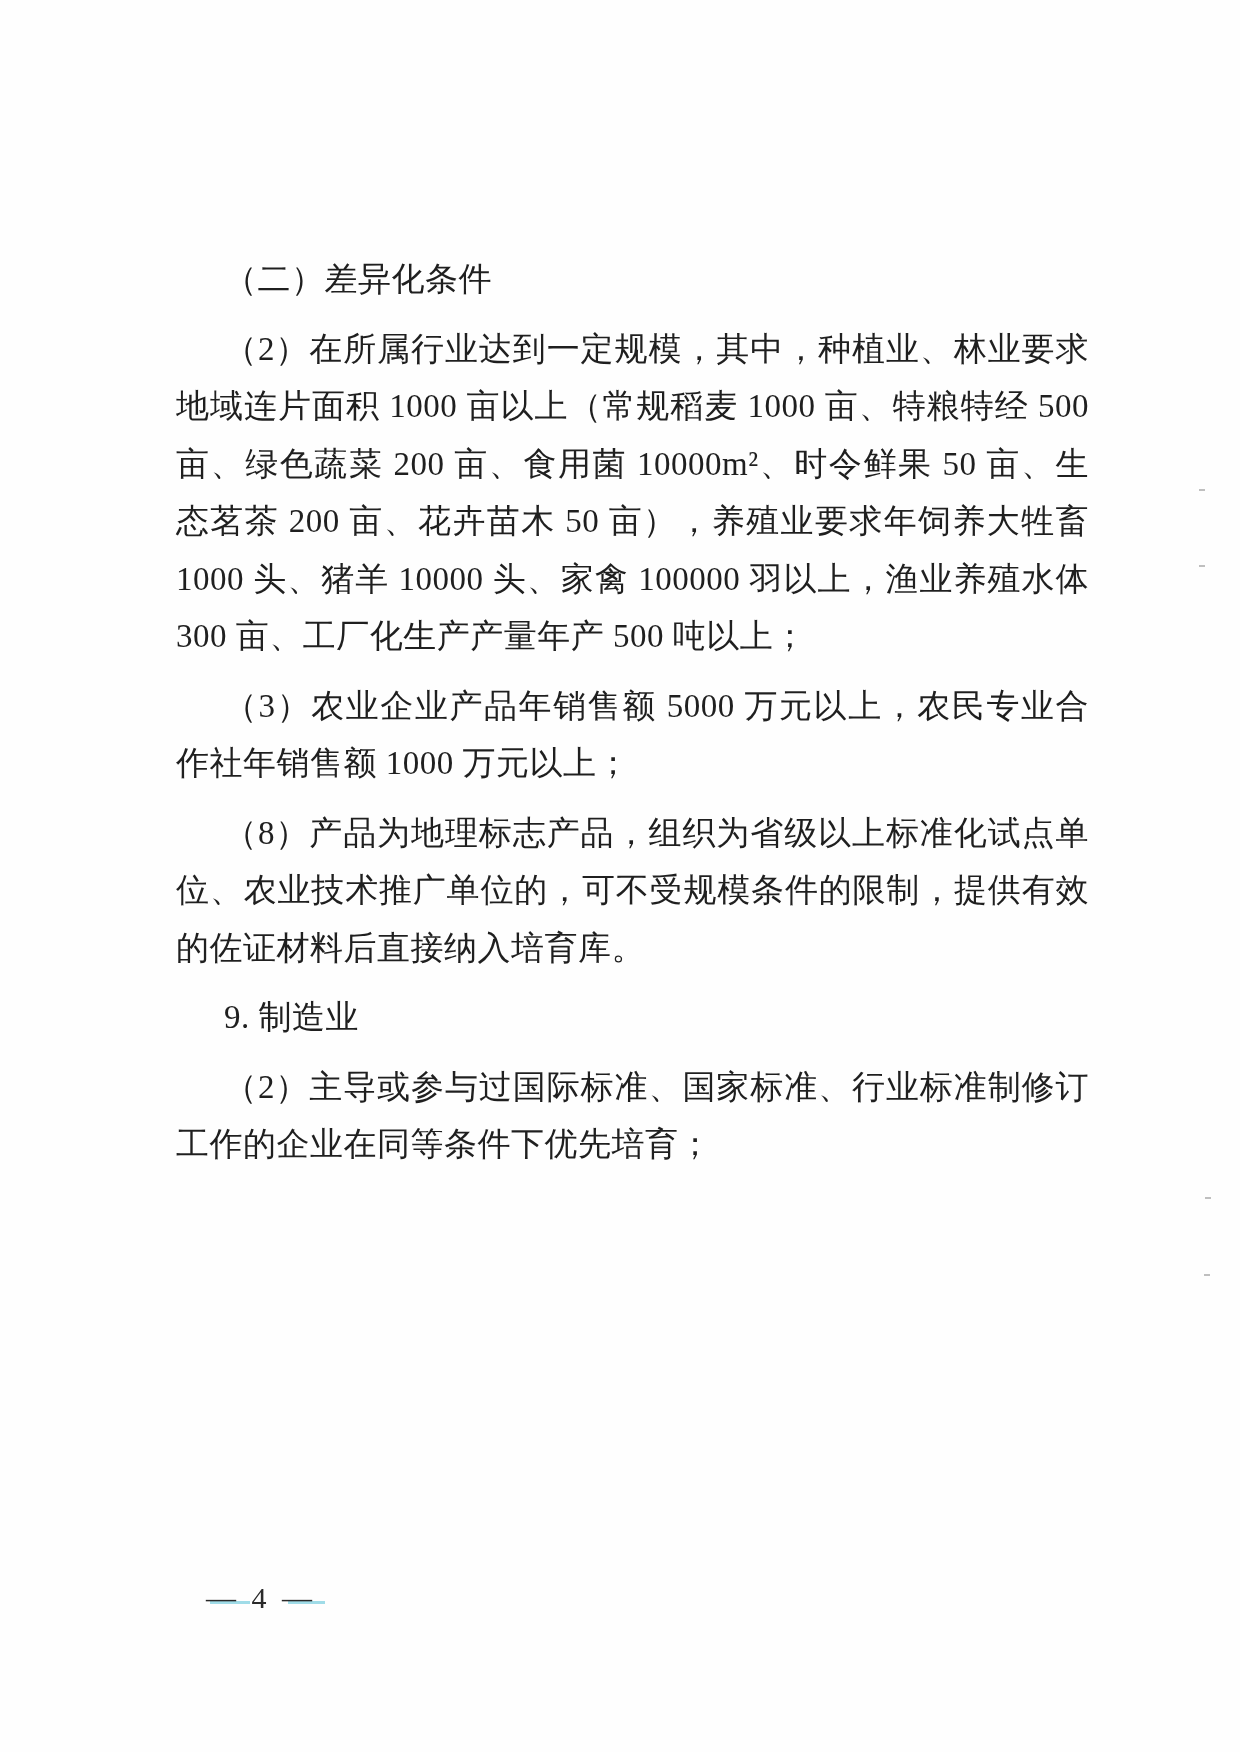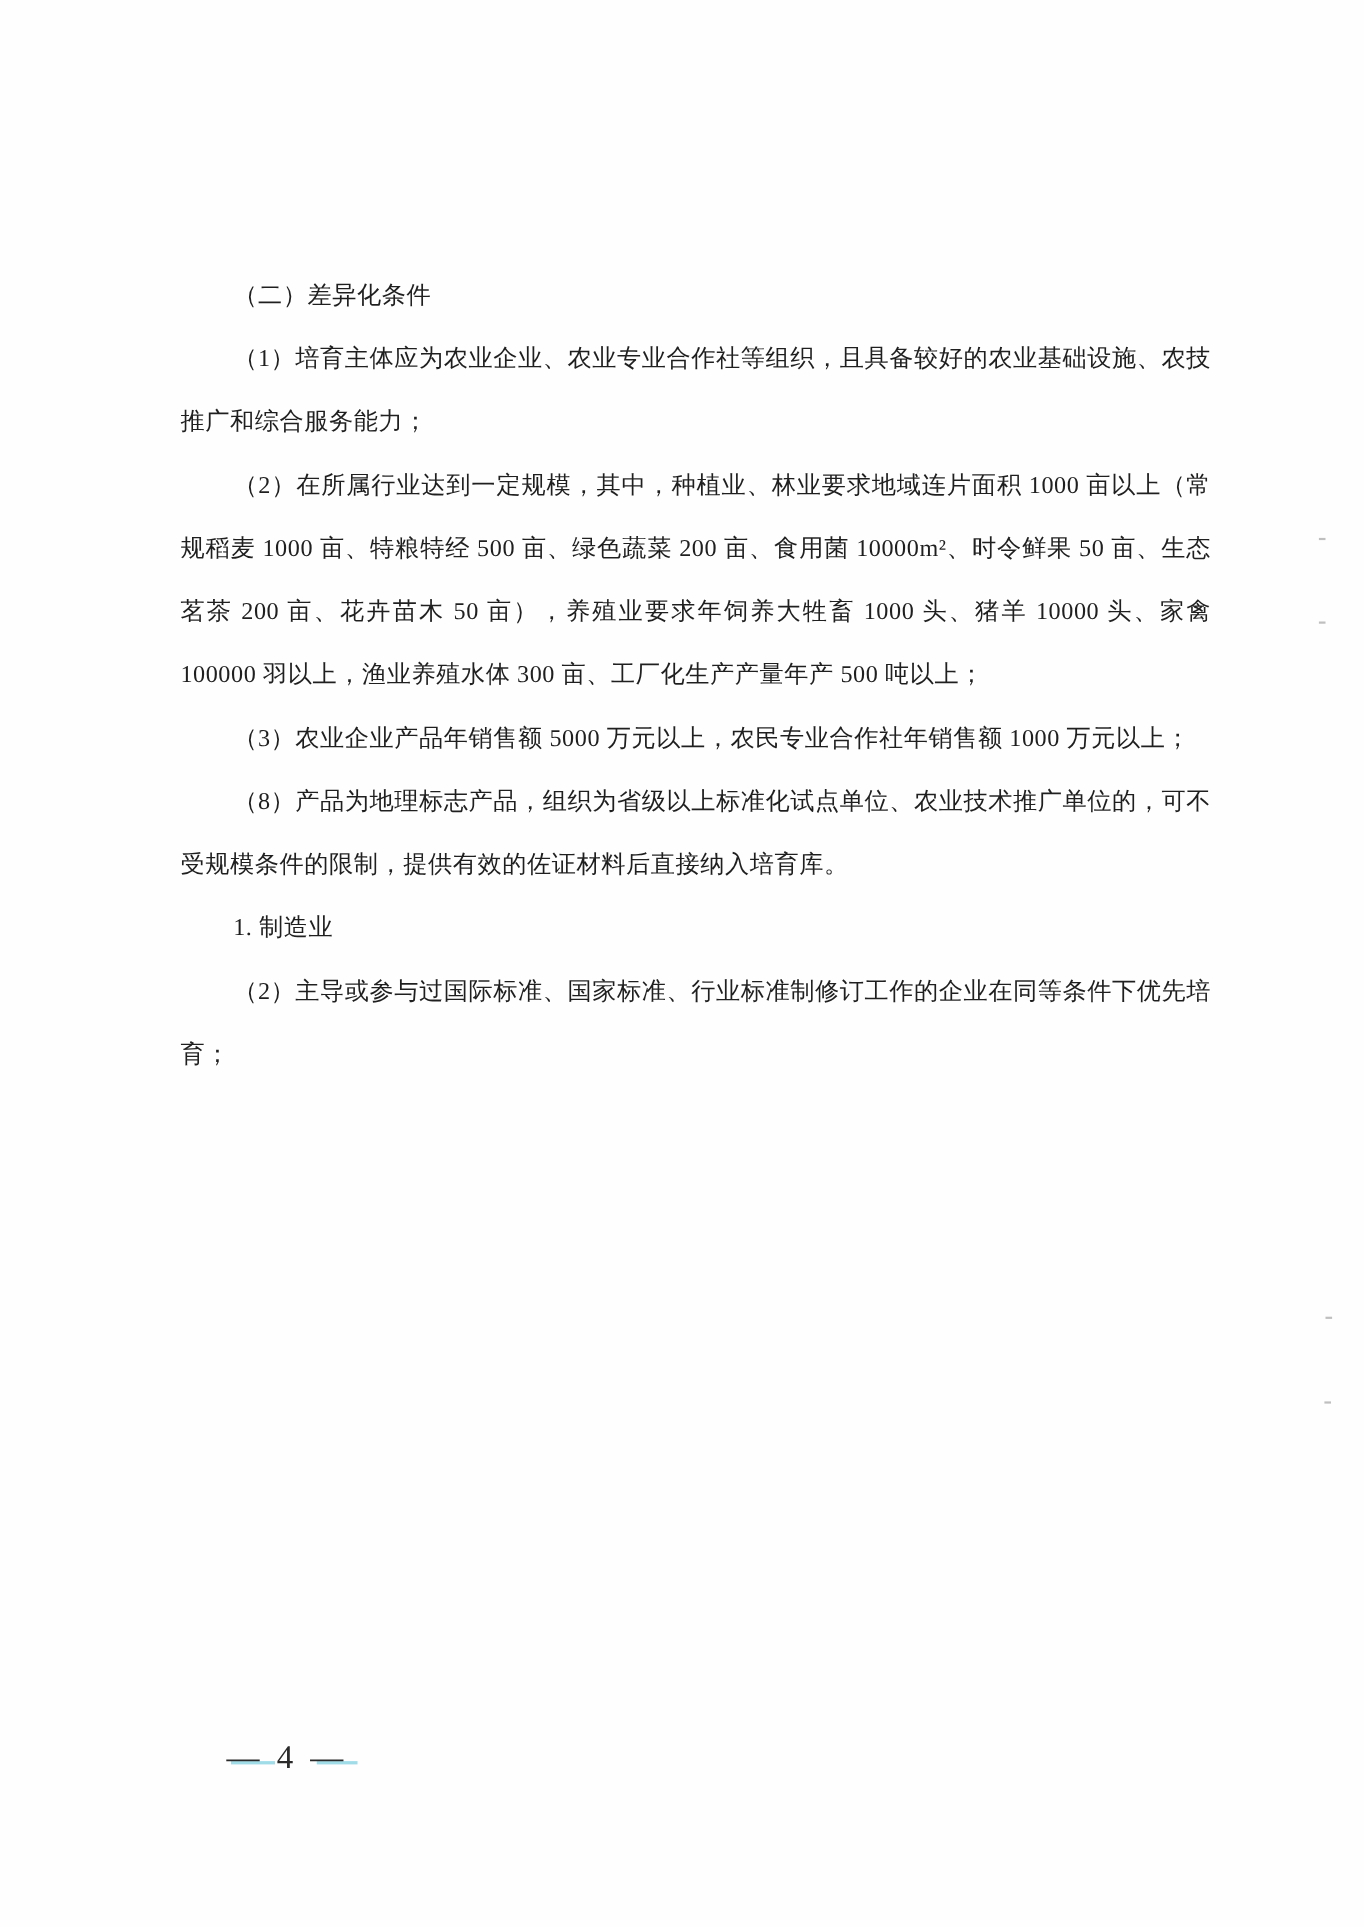--- a/index.html
+++ b/index.html
@@ -16,22 +16,22 @@
     font-family: "Liberation Serif", "DejaVu Serif", serif;
     color: #1f1f1f;
   }
   .content {
     position: absolute;
     left: 164px;
     top: 239px;
     width: 937px;
   }
   .content p {
-    margin: 0;
-    font-size: 22px;
+    margin: 12px;
+    font-size: 33px;
     line-height: 57.5px;
     text-align: justify;
     text-indent: 48px;
     letter-spacing: 0.5px;
   }
   .footer {
     position: absolute;
     left: 206px;
     top: 1581px;
     font-size: 30px;
@@ -60,29 +60,28 @@
 </style>
 </head>
 <body>
 
 <div class="page">
 
   <main class="content">
     <p>（二）差异化条件</p>
 
 
-    <p>（1）培育主体应为农业企业、农业专业合作社等组织，且具备较好的农业基础设施、农技推广和综合服务能力；</p>
 
     <p>（2）在所属行业达到一定规模，其中，种植业、林业要求地域连片面积 1000 亩以上（常规稻麦 1000 亩、特粮特经 500 亩、绿色蔬菜 200 亩、食用菌 10000m²、时令鲜果 50 亩、生态茗茶 200 亩、花卉苗木 50 亩），养殖业要求年饲养大牲畜 1000 头、猪羊 10000 头、家禽 100000 羽以上，渔业养殖水体 300 亩、工厂化生产产量年产 500 吨以上；</p>
 
     <p>（3）农业企业产品年销售额 5000 万元以上，农民专业合作社年销售额 1000 万元以上；</p>
 
     <p>（8）产品为地理标志产品，组织为省级以上标准化试点单位、农业技术推广单位的，可不受规模条件的限制，提供有效的佐证材料后直接纳入培育库。</p>
 
-    <p>1. 制造业</p>
+    <p>9. 制造业</p>
 
 
     <p>（2）主导或参与过国际标准、国家标准、行业标准制修订工作的企业在同等条件下优先培育；</p>
 
   </main>
 
   <div class="cyan-bar cyan-left"></div>
   <div class="cyan-bar cyan-right"></div>
 
   <div class="footer">— 4 —</div>

